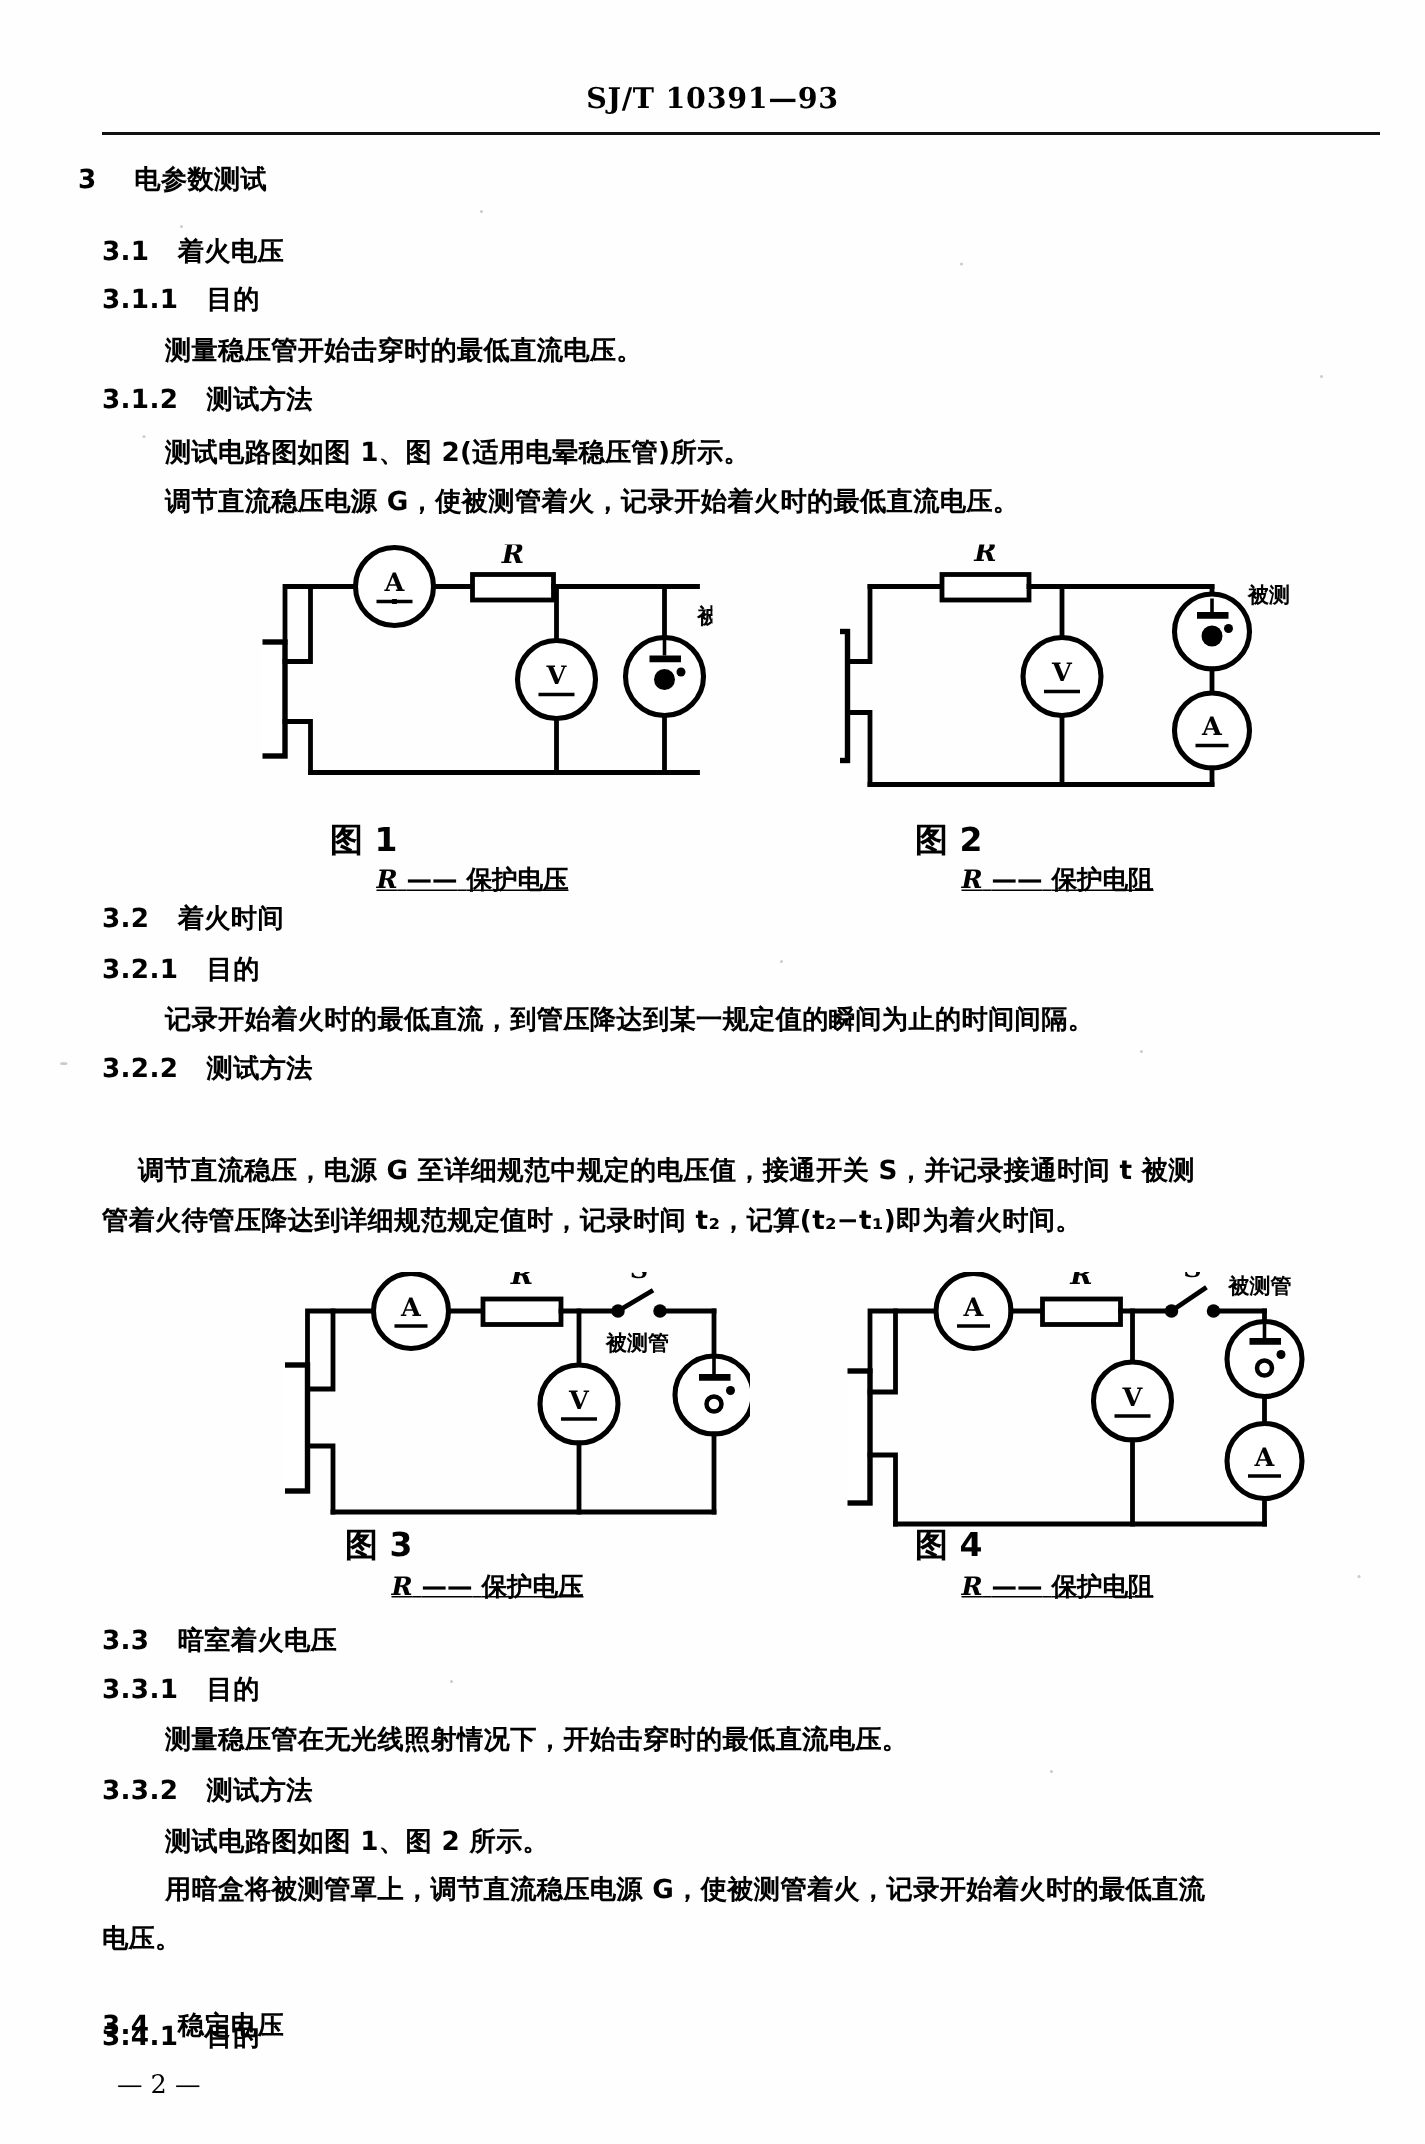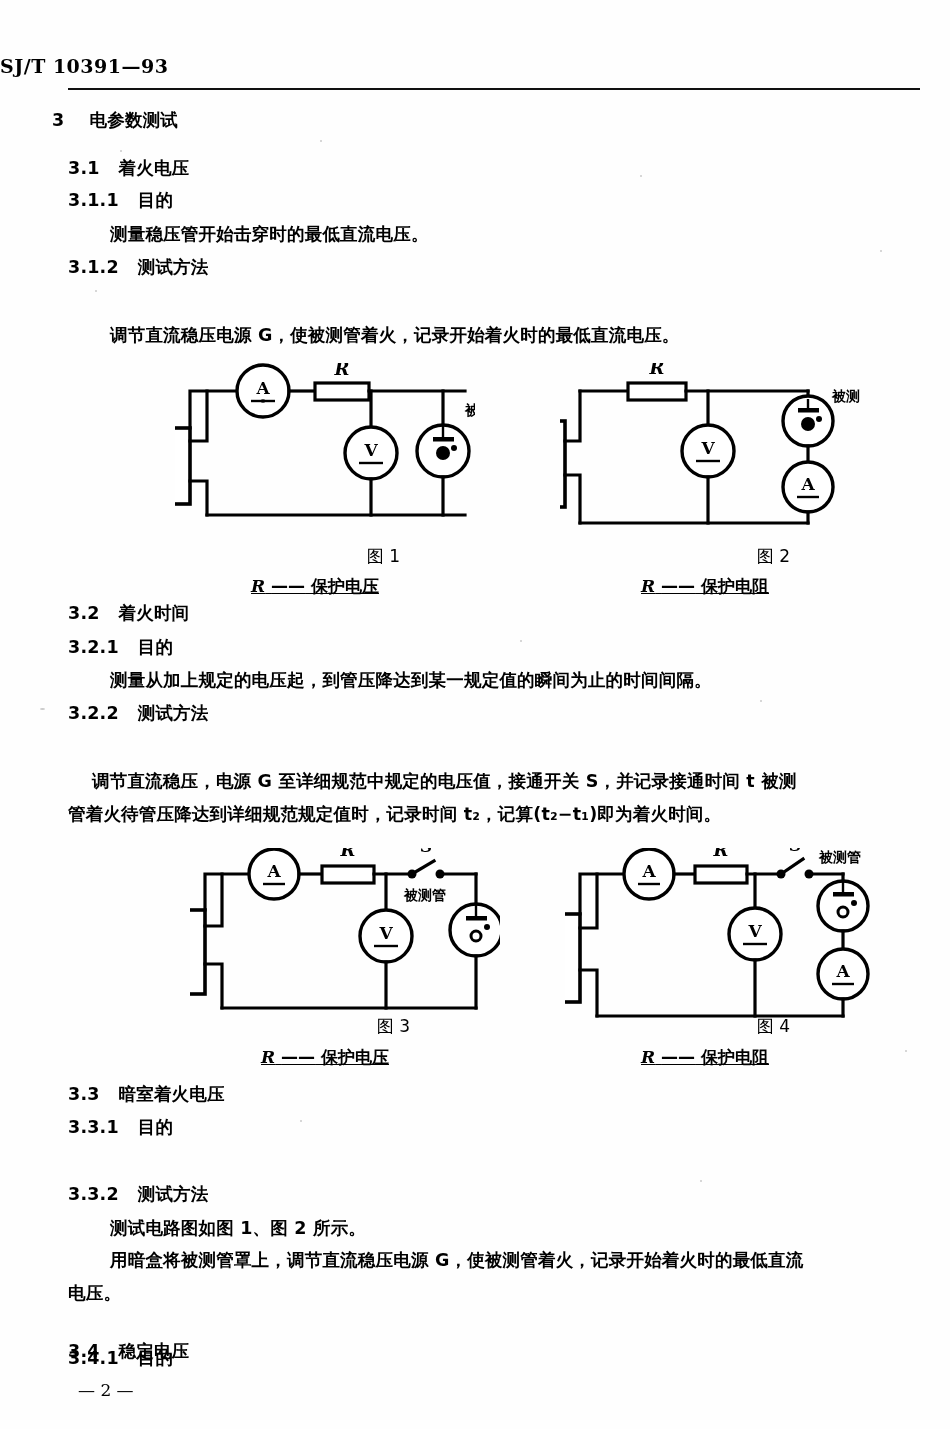--- a/index.html
+++ b/index.html
@@ -21,20 +21,21 @@
     width: 950px;
     height: 1429px;
     background: #fefefe;
   }
 
   
   .doc-header {
     position: absolute;
     left: 0; top: 55px;
     width: 950px;
+    text-align: center;
     font-size: 19px;
     font-weight: bold;
     letter-spacing: 0.5px;
     font-family: "DejaVu Serif", "Liberation Serif", serif;
   }
   .header-rule {
     position: absolute;
     left: 68px; top: 88px;
     width: 852px;
     height: 2px;
@@ -49,24 +50,24 @@
     white-space: pre;
     font-family: "DejaVu Sans", "Liberation Sans", sans-serif;
     font-weight: 600;
     letter-spacing: 0.2px;
   }
   .ital { font-style: italic; font-family: "DejaVu Serif","Liberation Serif",serif; }
 
   
   .fig-caption {
     position: absolute;
-    font-size: 17px;
-    font-weight: 400;
+    font-size: 22px;
+    font-weight: 700;
     white-space: pre;
-    text-align: right;
+    text-align: left;
   }
   .fig-sub {
     position: absolute;
     font-size: 17px;
     font-weight: 600;
     white-space: pre;
     text-align: center;
     text-decoration: underline;
   }
 
@@ -126,20 +127,21 @@
   <div class="tx" style="left:52px; top:112px;"><span>3</span>    <span>电参数测试</span></div>
 
   <div class="tx" style="left:68px; top:160px;"><span>3.1</span>   <span>着火电压</span></div>
 
   <div class="tx" style="left:68px; top:192px;"><span>3.1.1</span>   <span>目的</span></div>
 
   <div class="tx" style="left:110px; top:226px;">测量稳压管开始击穿时的最低直流电压。</div>
 
   <div class="tx" style="left:68px; top:259px;"><span>3.1.2</span>   <span>测试方法</span></div>
 
+  <div class="tx" style="left:110px; top:294px;">测试电路图如图 1、图 2(适用电晕稳压管)所示。</div>
   <div class="tx" style="left:110px; top:327px;">调节直流稳压电源 G，使被测管着火，记录开始着火时的最低直流电压。</div>
 
   <div class="circuit" style="left:175px; top:363px;">
     <svg width="300" height="165" viewBox="0 0 300 165">
 
       <path class="wire" d="M 15 65 L 15 28 L 62 28"></path>
 
       <circle class="meter-c" cx="88" cy="28" r="26"></circle>
       <text class="glyph" x="88" y="31">A</text>
       <line class="wire" x1="88" y1="38" x2="88" y2="38"></line>
@@ -224,21 +226,21 @@
     </svg>
   </div>
 
   <div class="fig-caption" style="left:610px; top:545px; width:180px;">图 2</div>
   <div class="fig-sub" style="left:570px; top:575px; width:270px;"><span class="ital">R</span> <span>——</span> <span>保护电阻</span></div>
 
   <div class="tx" style="left:68px; top:605px;"><span>3.2</span>   <span>着火时间</span></div>
 
   <div class="tx" style="left:68px; top:639px;"><span>3.2.1</span>   <span>目的</span></div>
 
-  <div class="tx" style="left:110px; top:672px;">测量从加上规定的电压起，到管压降达到某一规定值的瞬间为止的时间间隔。</div>
+  <div class="tx" style="left:110px; top:672px;">记录开始着火时的最低直流，到管压降达到某一规定值的瞬间为止的时间间隔。</div>
 
   <div class="tx" style="left:68px; top:705px;"><span>3.2.2</span>   <span>测试方法</span></div>
 
   <div class="tx" style="left:92px; top:773px;">调节直流稳压，电源 G 至详细规范中规定的电压值，接通开关 S，并记录接通时间 t 被测</div>
   <div class="tx" style="left:68px; top:806px;">管着火待管压降达到详细规范规定值时，记录时间 t₂，记算(t₂−t₁)即为着火时间。</div>
 
   <div class="circuit" style="left:190px; top:848px;">
     <svg width="310" height="175" viewBox="0 0 310 175">
 
       <path class="wire" d="M 15 62 L 15 26 L 58 26"></path>
@@ -334,20 +336,21 @@
     </svg>
   </div>
 
   <div class="fig-caption" style="left:610px; top:1015px; width:180px;">图 4</div>
   <div class="fig-sub" style="left:570px; top:1046px; width:270px;"><span class="ital">R</span> <span>——</span> <span>保护电阻</span></div>
 
   <div class="tx" style="left:68px; top:1086px;"><span>3.3</span>   <span>暗室着火电压</span></div>
 
   <div class="tx" style="left:68px; top:1119px;"><span>3.3.1</span>   <span>目的</span></div>
 
+  <div class="tx" style="left:110px; top:1152px;">测量稳压管在无光线照射情况下，开始击穿时的最低直流电压。</div>
 
   <div class="tx" style="left:68px; top:1186px;"><span>3.3.2</span>   <span>测试方法</span></div>
 
   <div class="tx" style="left:110px; top:1220px;">测试电路图如图 1、图 2 所示。</div>
   <div class="tx" style="left:110px; top:1252px;">用暗盒将被测管罩上，调节直流稳压电源 G，使被测管着火，记录开始着火时的最低直流</div>
   <div class="tx" style="left:68px; top:1285px;">电压。</div>
 
   <div class="tx" style="left:68px; top:1343px;"><span>3.4</span>   <span>稳定电压</span></div>
 
   <div class="tx" style="left:68px; top:1350px;"><span>3.4.1</span>   <span>目的</span></div>

